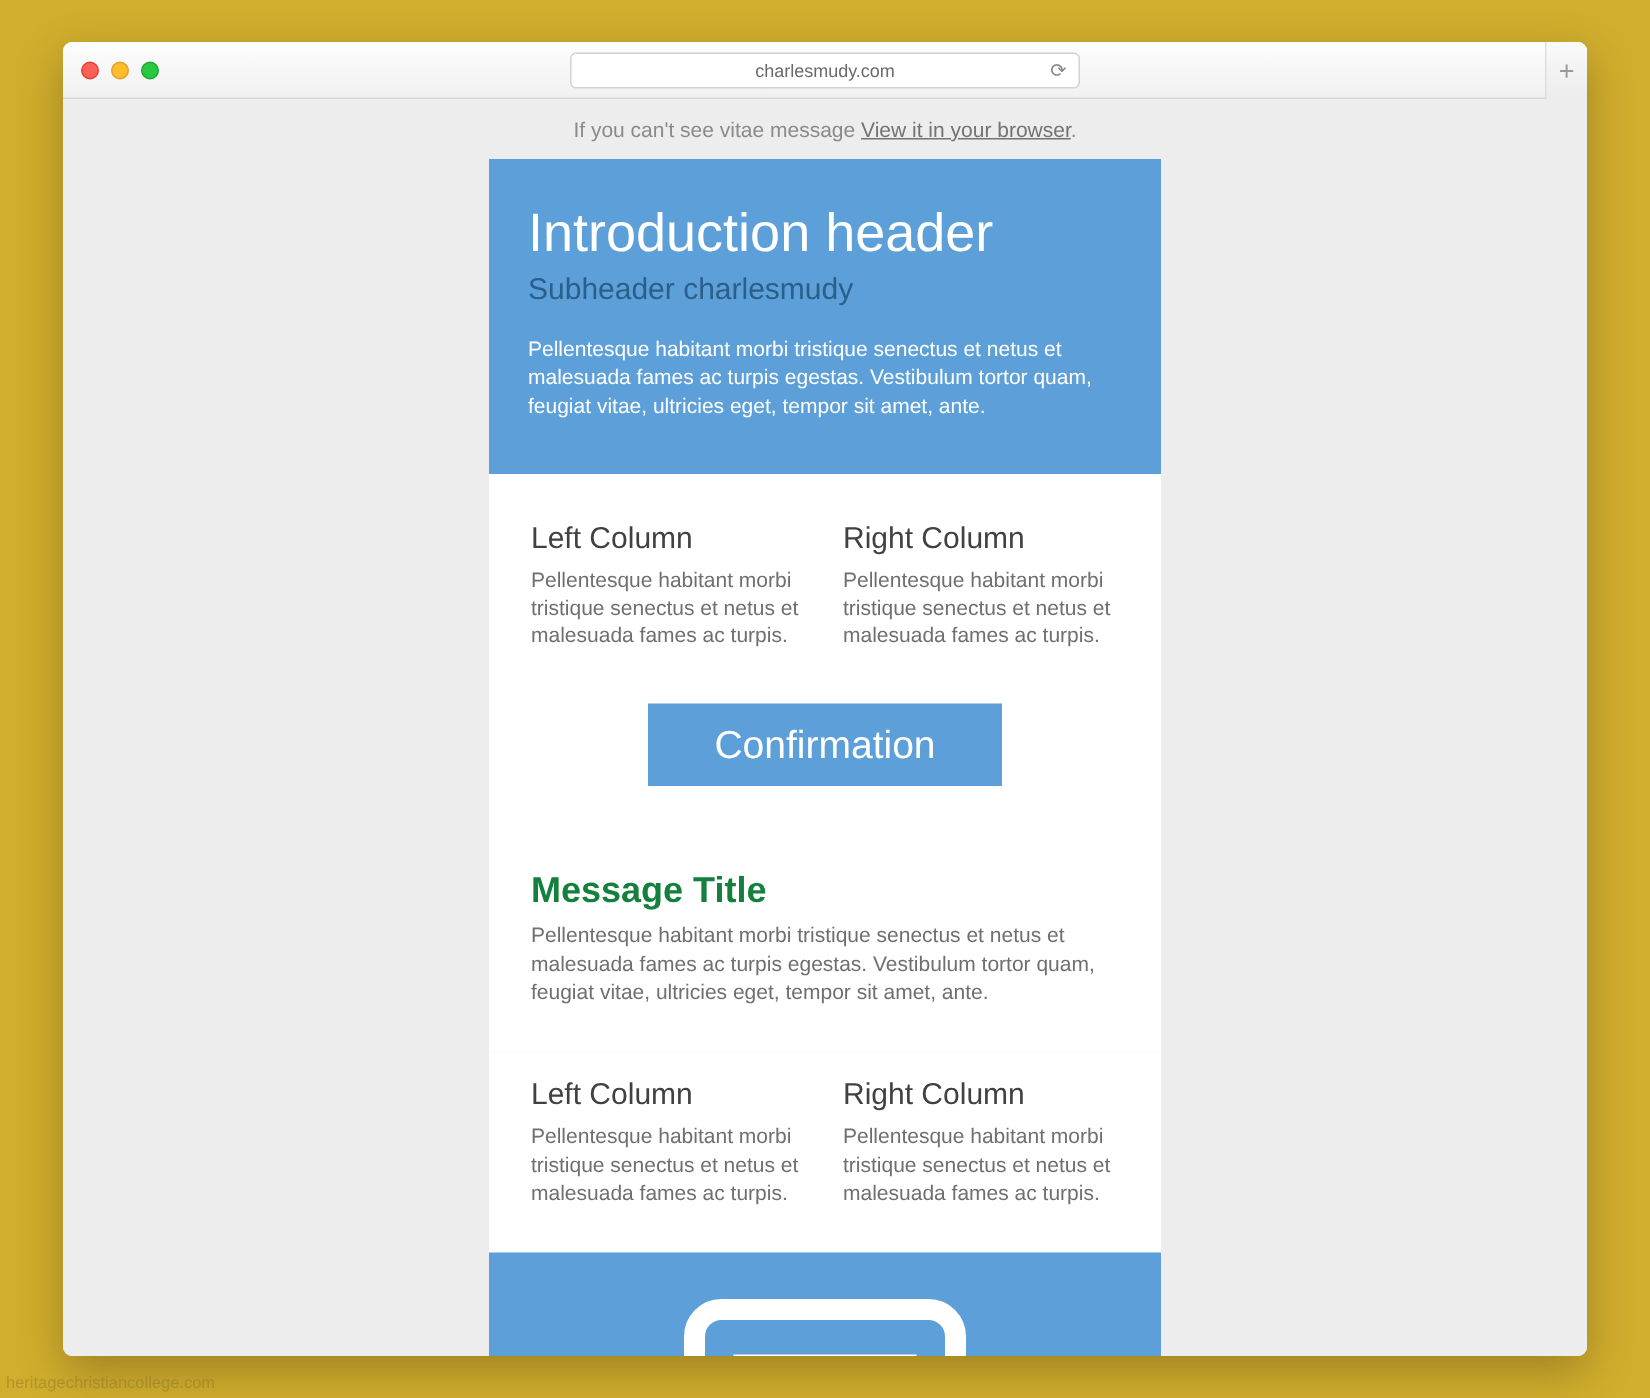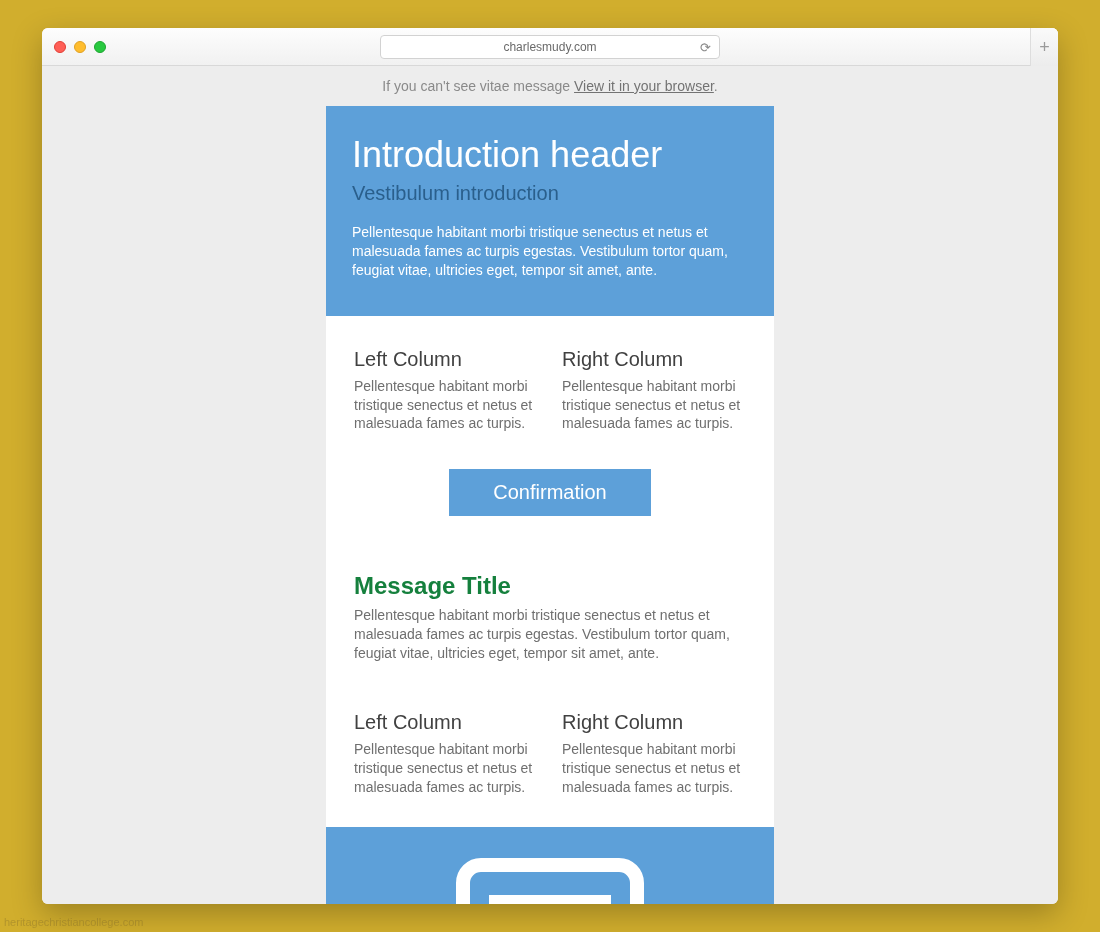--- a/index.html
+++ b/index.html
@@ -131,21 +131,21 @@
   }
   .cta-row {
     text-align: center;
     margin-top: 36px;
     margin-bottom: 10px;
   }
   .cta-button {
     display: inline-block;
     background: #5da0d9;
     color: #ffffff;
-    font-size: 20px;
+    font-size: 26px;
     font-weight: 400;
     padding: 12px 44px;
     border: none;
     cursor: pointer;
   }
   .message {
     background: #ffffff;
     padding: 14px 28px 30px 28px;
   }
   .message h3 {
@@ -202,21 +202,21 @@
   <div class="viewport">
 
     <div class="preheader">
       <span>If you can't see vitae message </span><a href="#">View it in your browser</a><span>.</span>
     </div>
 
     <div class="email-body">
 
       <div class="hero">
         <h1>Introduction header</h1>
-        <h2>Vestibulum introduction</h2>
+        <h2>Subheader charlesmudy</h2>
         <p>Pellentesque habitant morbi tristique senectus et netus et malesuada fames ac turpis egestas. Vestibulum tortor quam, feugiat vitae, ultricies eget, tempor sit amet, ante.</p>
       </div>
 
       <div class="content-block">
         <div class="cols">
           <div class="col">
             <h3>Left Column</h3>
             <p>Pellentesque habitant morbi tristique senectus et netus et malesuada fames ac turpis.</p>
           </div>
           <div class="col">

